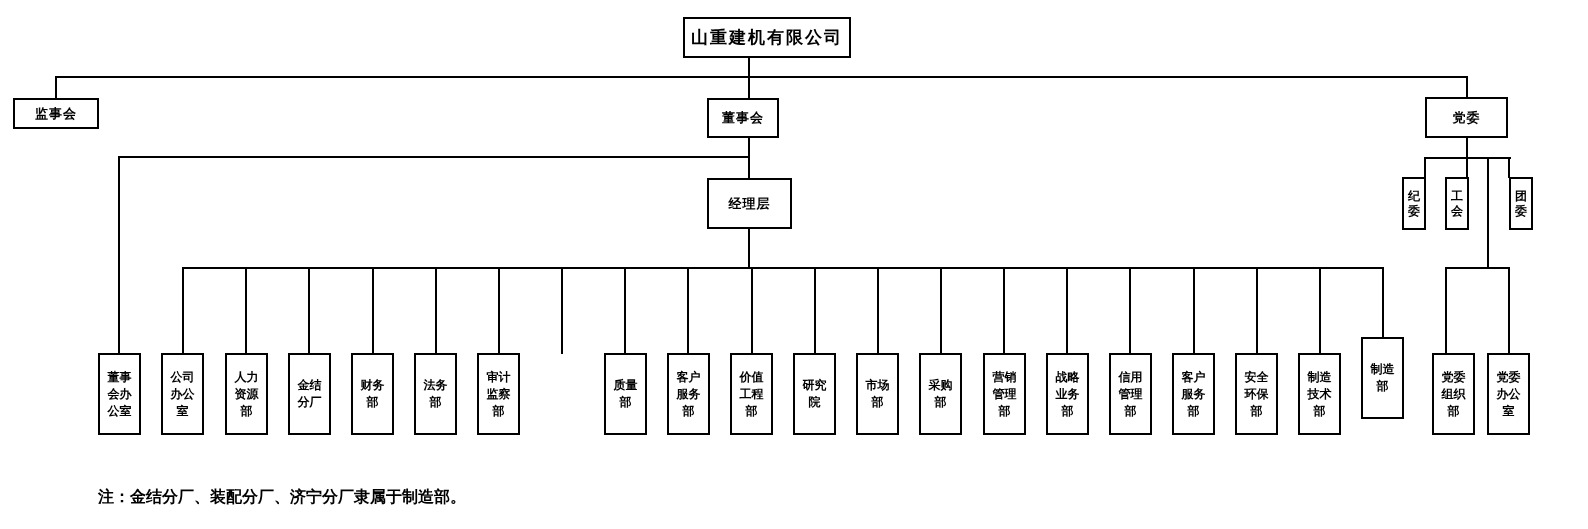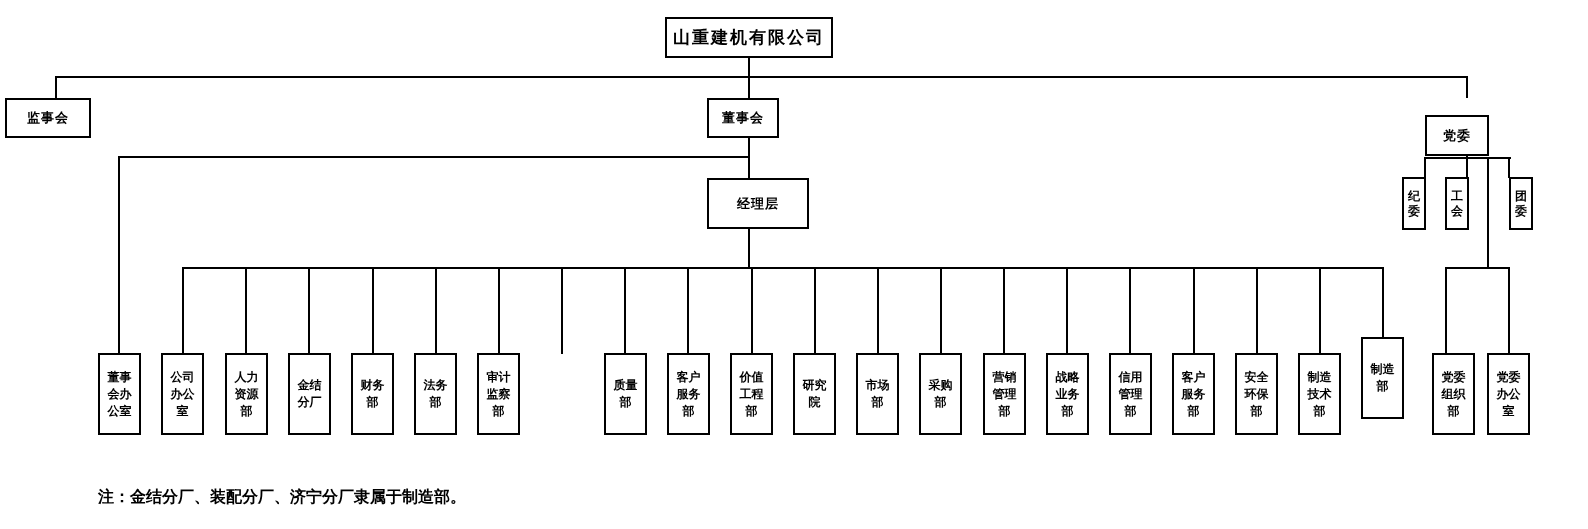--- a/index.html
+++ b/index.html
@@ -6,21 +6,21 @@
   .canvas {
     position:relative; width:1588px; height:529px; background:#ffffff;
     font-family:"Liberation Sans", sans-serif; color:#000; overflow:hidden;
   }
   .ln { position:absolute; background:#000000; }
   .node {
     position:absolute; box-sizing:border-box; border:2px solid #000000; background:#ffffff;
     display:flex; align-items:center; justify-content:center;
     font-weight:bold; text-align:center; color:#000;
   }
-  .lvl1 { font-size:17px; letter-spacing:2px; white-space:nowrap; }
+  .lvl1 { font-size:17px; letter-spacing:2px; white-space:nowrap;margin-left:18px; }
   .lvl2 { font-size:13px; letter-spacing:1px; white-space:nowrap; }
   .dept { width:43px; height:82px; font-size:12px; }
   .dept .w2 { display:block; width:26px; word-break:break-all; line-height:17px; text-align:center; }
   .vbox { width:24px; height:53px; font-size:12px; }
   .vbox .w1 { display:block; width:13px; word-break:break-all; line-height:15px; text-align:center; }
   .note { position:absolute; left:98px; top:487px; font-size:16px; font-weight:bold; white-space:nowrap; }
 </style>
 </head>
 <body>
 
@@ -71,33 +71,33 @@
   <div class="ln" style="left:1508px;top:157px;width:2px;height:21px"></div>
   <div class="ln" style="left:1487px;top:157px;width:2px;height:112px"></div>
   <div class="ln" style="left:1445px;top:267px;width:65px;height:2px"></div>
   <div class="ln" style="left:1445px;top:267px;width:2px;height:87px"></div>
   <div class="ln" style="left:1508px;top:267px;width:2px;height:87px"></div>
 
   <div class="node lvl1" style="left:665px;top:17px;width:168px;height:41px">
     <span>山重建机有限公司</span>
   </div>
 
-  <div class="node lvl2" style="left:5px;top:98px;width:86px;height:40px">
+  <div class="node lvl2" style="left:13px;top:98px;width:86px;height:31px">
     <span>监事会</span>
   </div>
 
   <div class="node lvl2" style="left:707px;top:98px;width:72px;height:40px">
     <span>董事会</span>
   </div>
 
-  <div class="node lvl2" style="left:1425px;top:115px;width:64px;height:41px">
+  <div class="node lvl2" style="left:1425px;top:97px;width:83px;height:41px">
     <span>党委</span>
   </div>
 
-  <div class="node lvl2" style="left:707px;top:178px;width:102px;height:51px">
+  <div class="node lvl2" style="left:707px;top:178px;width:85px;height:51px">
     <span>经理层</span>
   </div>
 
   <div class="node vbox" style="left:1402px;top:177px">
     <span class="w1">纪委</span>
   </div>
   <div class="node vbox" style="left:1445px;top:177px">
     <span class="w1">工会</span>
   </div>
   <div class="node vbox" style="left:1509px;top:177px">

